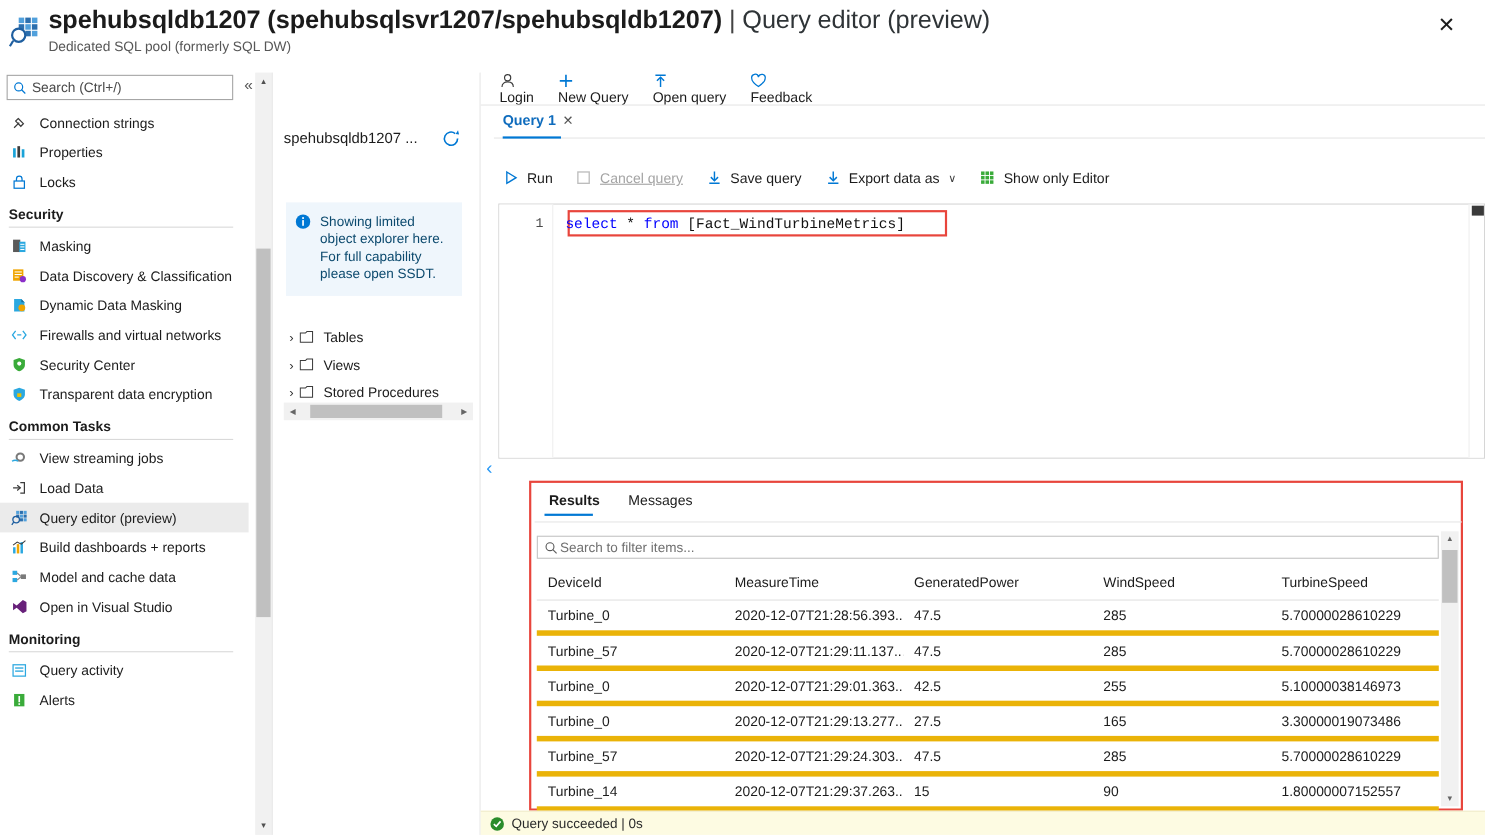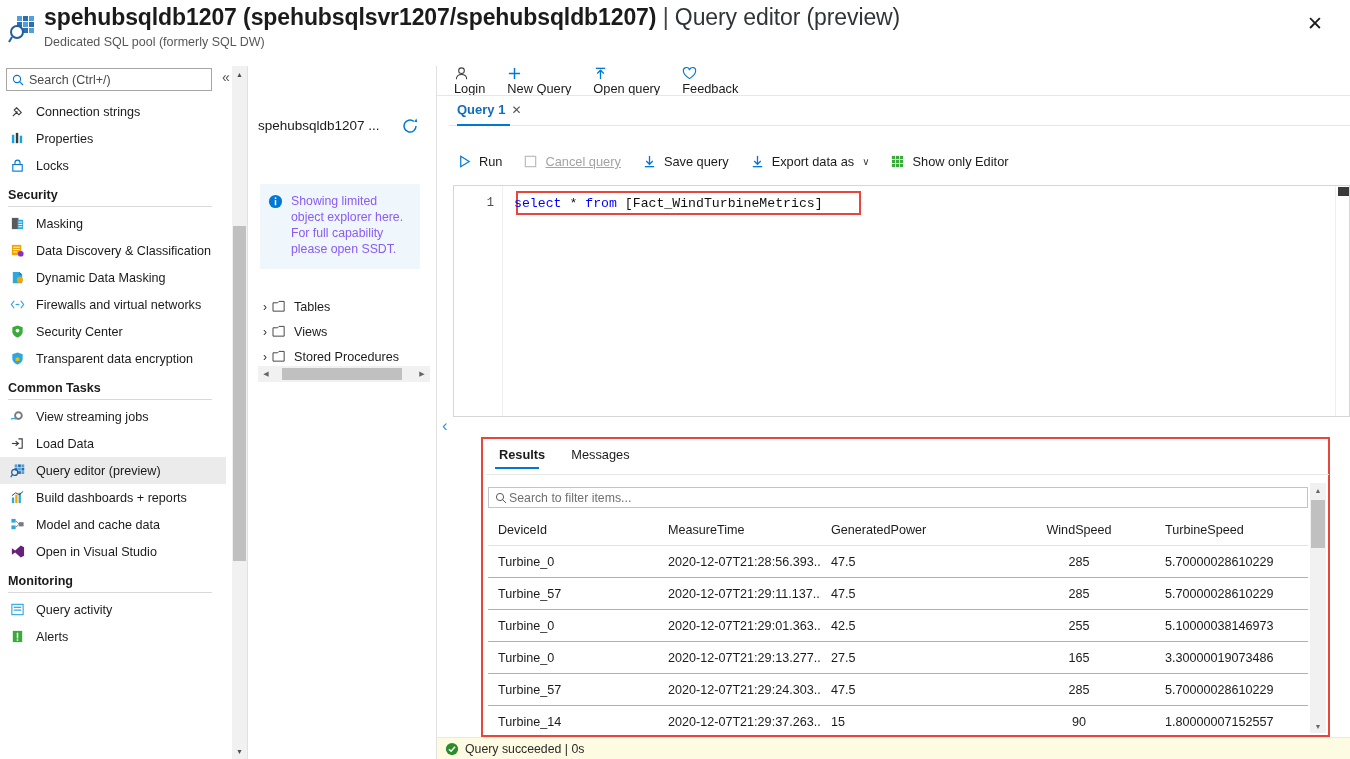--- a/index.html
+++ b/index.html
@@ -98,21 +98,21 @@
   }
   .obj-refresh {
     position: absolute; left: 152px; top: 50px;
     width: 20px; height: 20px; cursor: pointer;
   }
   .obj-info {
     position: absolute; left: 12px; top: 118px;
     width: 160px; height: 85px;
     background: #eff6fc; display: flex; padding: 9px 8px 0 8px;
   }
-  .obj-info-txt { font-size: 12.3px; color: #8b5cf6; line-height: 16px; margin-left: 8px; }
+  .obj-info-txt { font-size: 12.3px; color: #0c4a6e; line-height: 16px; margin-left: 8px; }
   .tree { position: absolute; left: 10px; top: 228px; width: 175px; }
   .tree-row {
     display: flex; align-items: center; height: 25px;
     font-size: 12.6px; color: #1b1b1b; cursor: pointer; white-space: nowrap;
   }
   .chev { width: 14px; color: #333; font-size: 12px; display:flex; align-items:center; justify-content:center; }
   .folder-ico { width: 17px; margin-right: 5px; display: flex; align-items: center; }
   .obj-hscroll {
     position: absolute; left: 258px; top: 366px;
     width: 172px; height: 16px; background: #f1f1f1;
@@ -215,24 +215,24 @@
     display: flex; align-items: center; padding-left: 6px; background: #fff;
   }
   .filter-box input {
     border: none; outline: none; font-size: 12.3px; color: #5a5a5a;
     margin-left: 2px; width: 700px; background: transparent;
     font-family: "Liberation Sans", sans-serif;
   }
   .filter-box input::placeholder { color: #707070; }
 
   .grid { position: absolute; left: 5px; top: 75px; width: 820px; height: 220px; }
-  .grow { display: flex; align-items: center; height: 32px; border-bottom: 1px solid #eab308; }
+  .grow { display: flex; align-items: center; height: 32px; border-bottom: 5px solid #eab308; }
   .grow.hdr { font-weight: 400; color: #1b1b1b; border-bottom: 1px solid #e2e2e2; }
   .gcell { font-size: 12.6px; color: #1b1b1b; white-space: nowrap; overflow: hidden; padding-left: 10px; }
-  .c0 { width: 170px; } .c1 { width: 163px; } .c2 { width: 172px; } .c3 { width: 162px; text-align: center; } .c4 { width: 150px; }
+  .c0 { width: 170px; } .c1 { width: 163px; } .c2 { width: 172px; } .c3 { width: 162px; } .c4 { width: 150px; }
 
   .res-vscroll {
     position: absolute; right: 2px; top: 44px; width: 16px; height: 250px;
     background: #f1f1f1;
   }
   .rv-arrow {
     position: absolute; left: 0; width: 16px; height: 14px;
     display: flex; align-items: center; justify-content: center;
     font-size: 7px; color: #666;
   }

